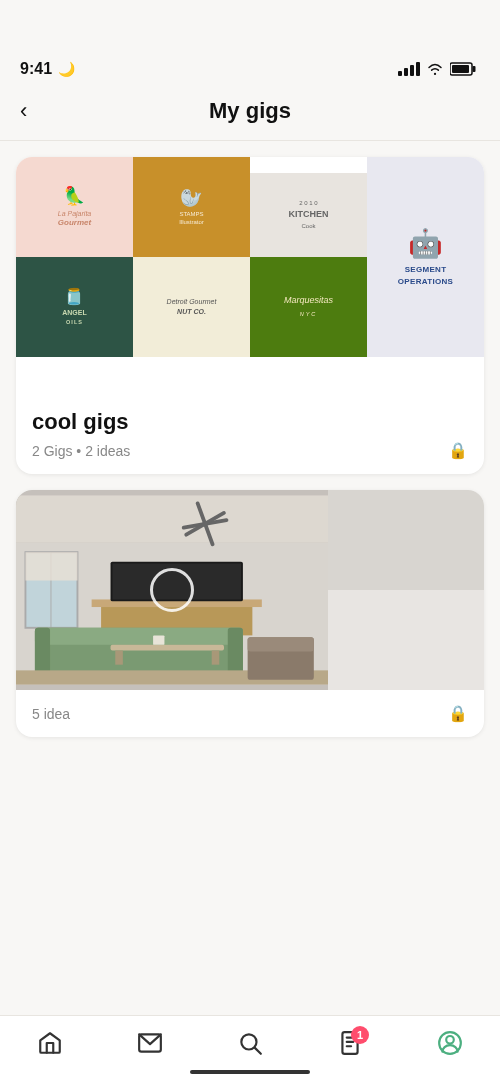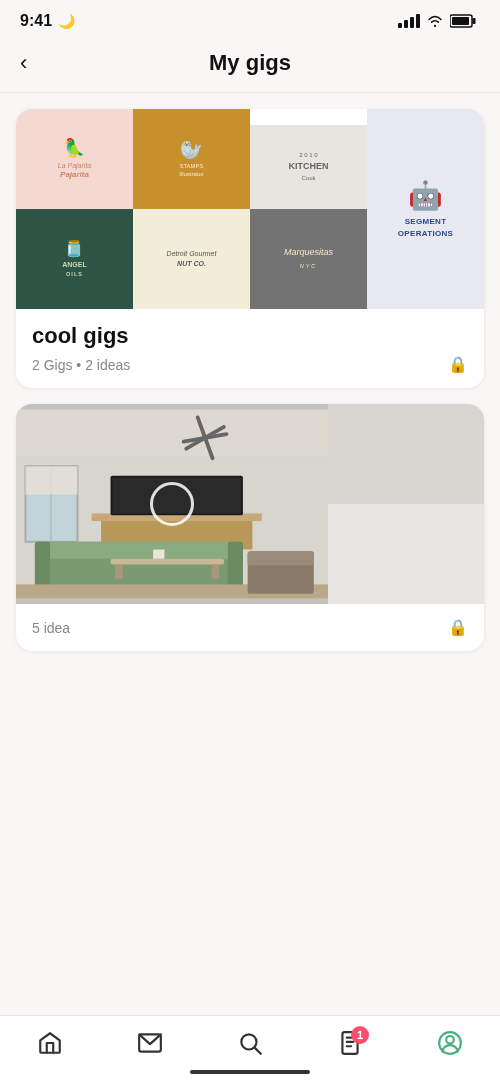--- a/index.html
+++ b/index.html
@@ -13,20 +13,21 @@
       overflow-x: hidden;
     }
 
     
     .status-bar {
       display: flex;
       justify-content: space-between;
       align-items: center;
       padding: 12px 24px 8px 20px;
       background: #f8f7f5;
+      margin-top: 48px;
     }
     .status-time {
       font-size: 16px;
       font-weight: 600;
       color: #111;
     }
     .status-icons {
       display: flex;
       align-items: center;
       gap: 6px;
@@ -95,20 +96,21 @@
     .card-info {
       padding: 14px 16px 14px 16px;
       display: flex;
       flex-direction: column;
     }
     .card-title {
       font-size: 22px;
       font-weight: 700;
       color: #111;
       margin-bottom: 6px;
+      margin-top: 38px;
     }
     .card-meta {
       display: flex;
       justify-content: space-between;
       align-items: center;
       color: #888;
       font-size: 14px;
     }
     .lock-icon {
       font-size: 16px;
@@ -244,39 +246,39 @@
 <div class="cards">
 
   <div class="list-card">
     <div class="card-images">
     <div style="display:grid;grid-template-columns:1fr 1fr 1fr 1fr;height:200px;">
 
       <div style="display:grid;grid-template-rows:1fr 1fr;grid-column:1/4;grid-row:1;">
         <div style="display:grid;grid-template-columns:1fr 1fr 1fr;">
           <div style="background:#f5d9d0;display:flex;align-items:center;justify-content:center;flex-direction:column;padding:6px;">
             <div style="font-size:18px;margin-bottom:2px">🦜</div>
-            <div style="font-size:7px;color:#c8856a;font-style:italic;text-align:center;line-height:1.3">La Pajarita<br><span style="font-size:8px;font-weight:600">Pajarita</span></div>
+            <div style="font-size:7px;color:#c8856a;font-style:italic;text-align:center;line-height:1.3">La Pajarita<br><span style="font-size:8px;font-weight:600">Gourmet</span></div>
           </div>
           <div style="background:#c8902a;display:flex;align-items:center;justify-content:center;flex-direction:column;padding:6px;">
             <div style="font-size:18px;margin-bottom:2px">🦭</div>
             <div style="font-size:6px;color:#f5e8d0;text-align:center;line-height:1.3">STAMPS<br>Illustrator</div>
           </div>
           <div style="background:#e8e4df;display:flex;align-items:center;justify-content:center;flex-direction:column;padding:18px;margin-top:16px;">
             <div style="font-size:6px;color:#666;text-align:center;line-height:1.5">2 0 1 0<br><span style="font-size:9px;font-weight:700">KITCHEN</span><br><span style="font-size:6px">Cook</span></div>
           </div>
         </div>
         <div style="display:grid;grid-template-columns:1fr 1fr 1fr;">
           <div style="background:#2d5445;display:flex;align-items:center;justify-content:center;flex-direction:column;padding:6px;">
             <div style="font-size:16px;margin-bottom:2px">🫙</div>
             <div style="font-size:7px;color:#c8d8b0;font-weight:600;text-align:center;line-height:1.3">ANGEL<br><span style="font-size:5.5px;letter-spacing:1px">OILS</span></div>
           </div>
           <div style="background:#f2edd8;display:flex;align-items:center;justify-content:center;flex-direction:column;padding:6px;">
             <div style="font-size:7px;color:#555;text-align:center;line-height:1.4;font-style:italic">Detroit Gourmet<br><span style="font-weight:600">NUT CO.</span></div>
           </div>
-          <div style="background:#737373;display:flex;align-items:center;justify-content:center;flex-direction:column;padding:6px;">
+          <div style="background:#4d7c0f;display:flex;align-items:center;justify-content:center;flex-direction:column;padding:6px;">
             <div style="font-size:9px;color:#f5e8c0;font-style:italic;text-align:center;line-height:1.4">Marquesitas<br><span style="font-size:5.5px;letter-spacing:2px">NYC</span></div>
           </div>
         </div>
       </div>
 
       <div style="background:#e8e8f0;display:flex;align-items:center;justify-content:center;flex-direction:column;padding:8px;grid-column:4;grid-row:1;">
         <div style="font-size:28px;margin-bottom:4px">🤖</div>
         <div style="font-size:8px;color:#2a4a8a;font-weight:700;text-align:center;line-height:1.4;letter-spacing:0.3px">SEGMENT<br>OPERATIONS</div>
       </div>
     </div>

